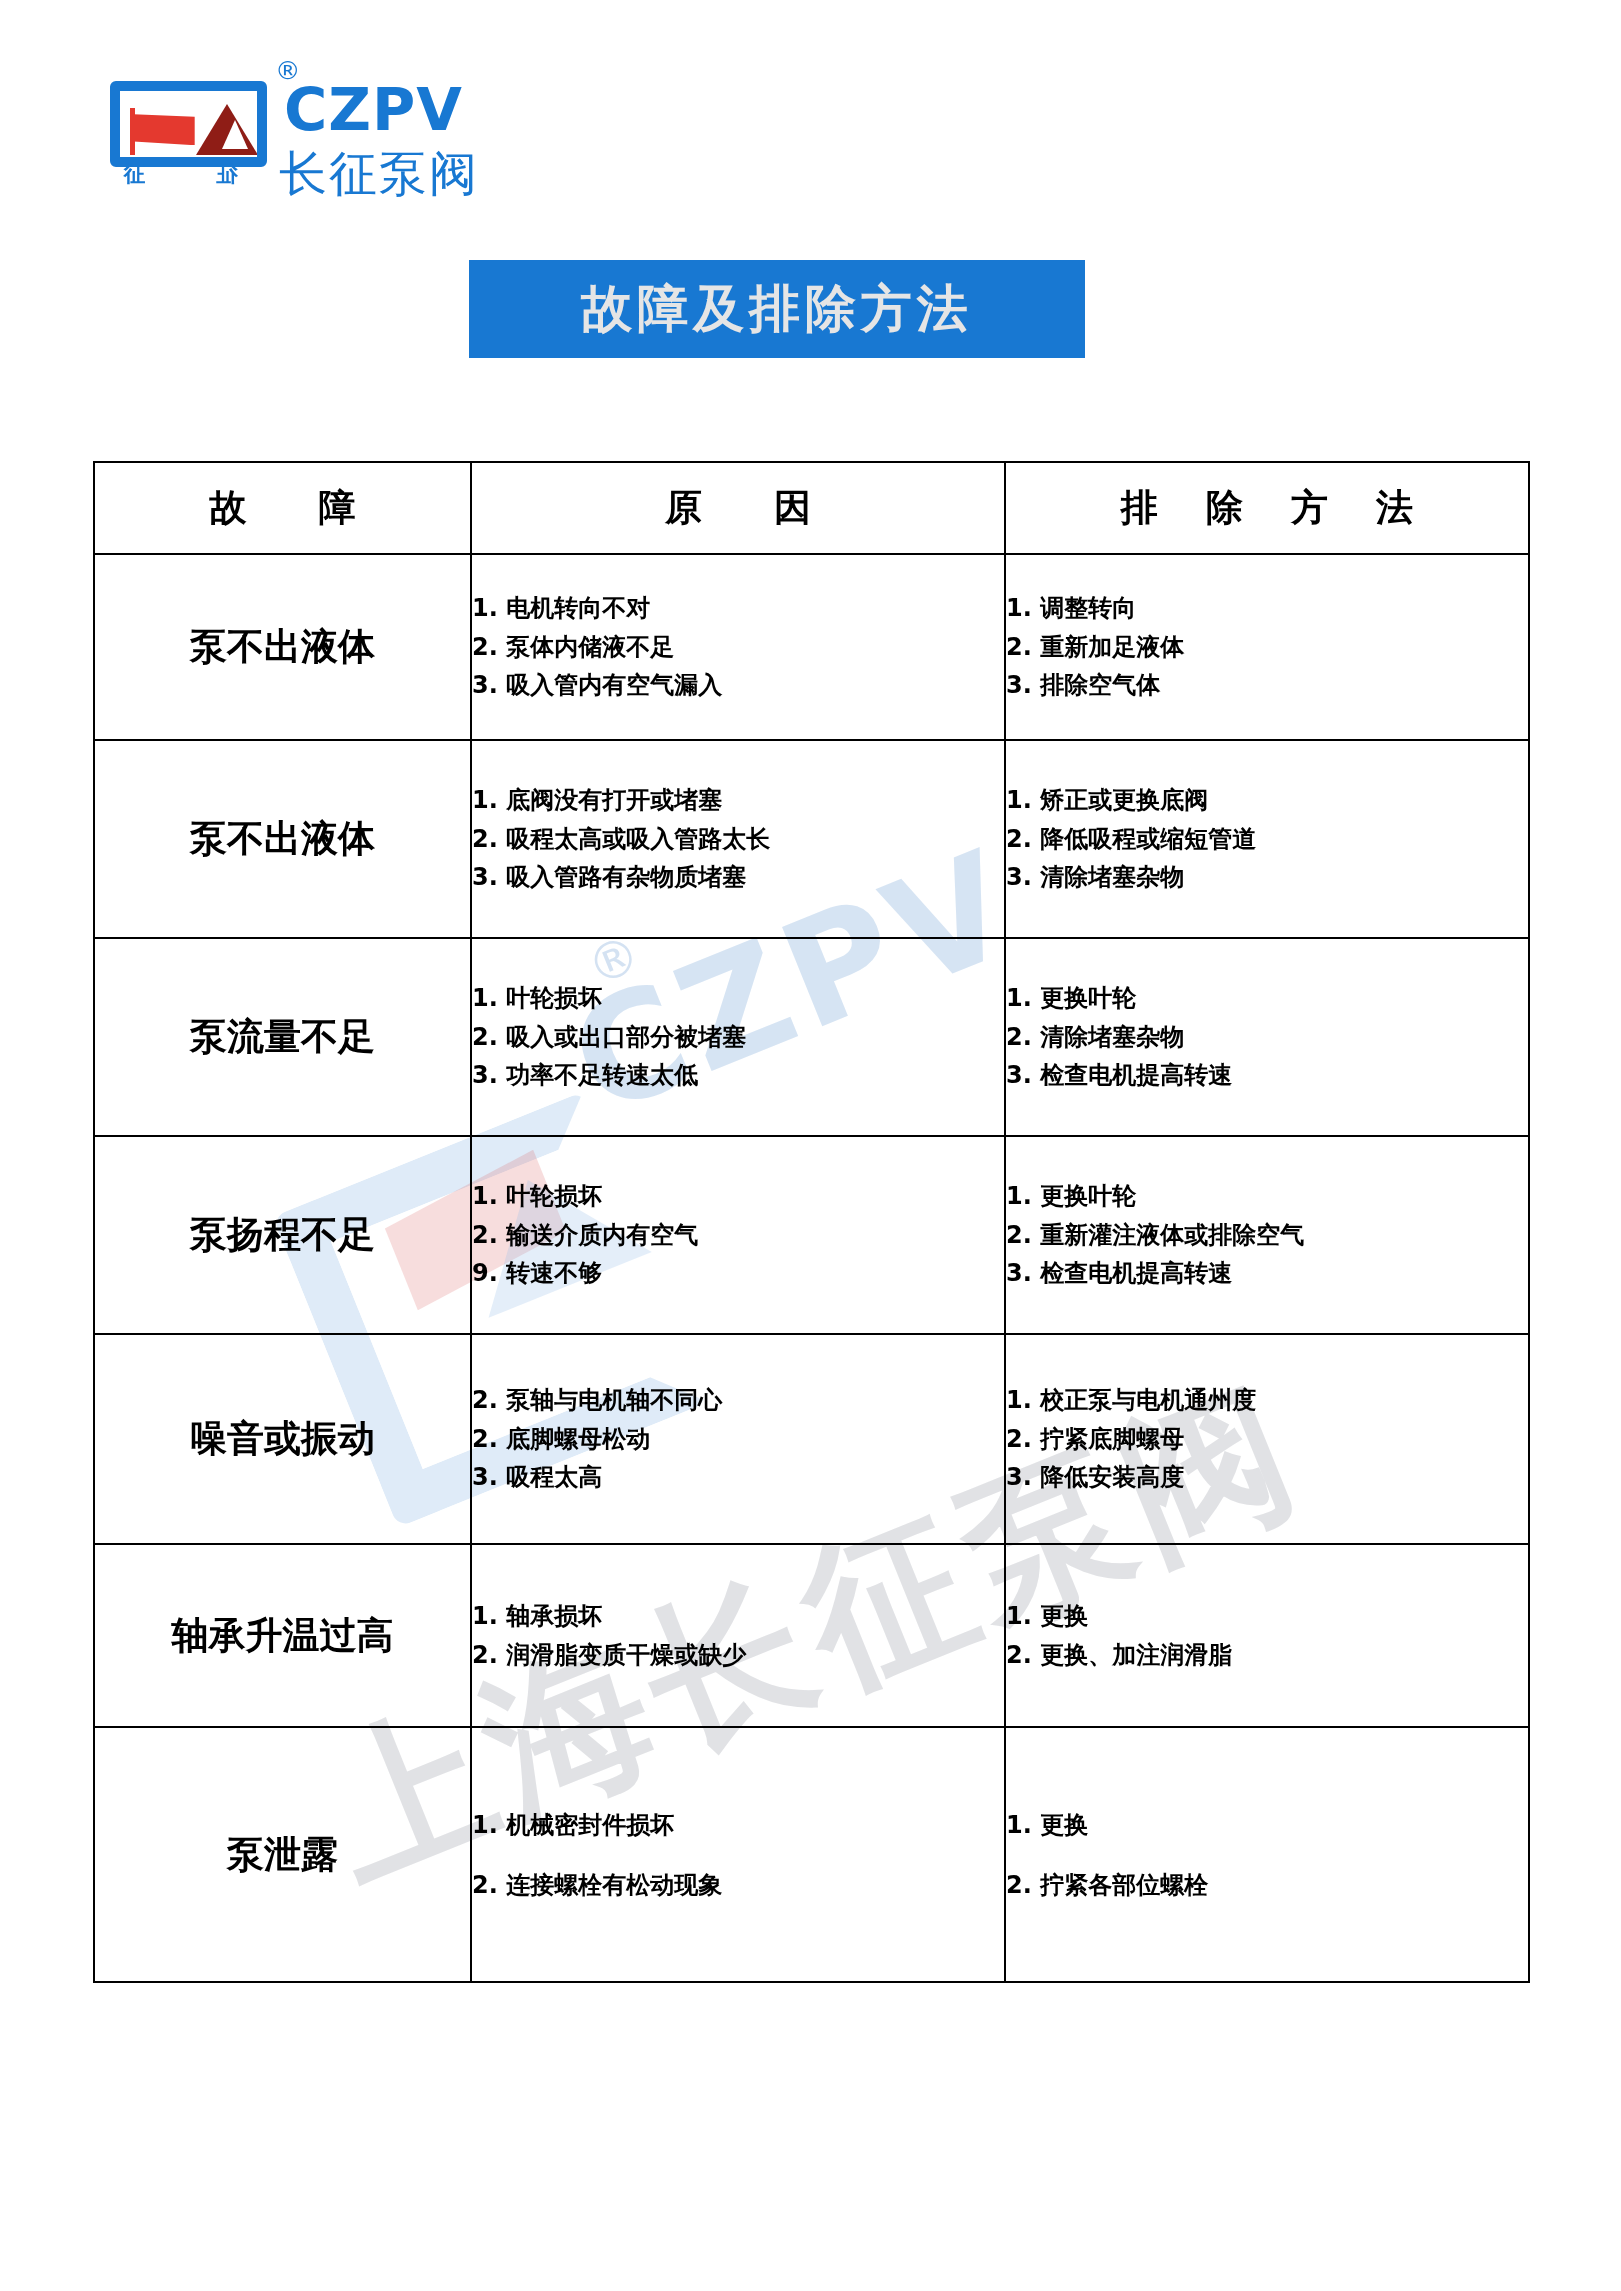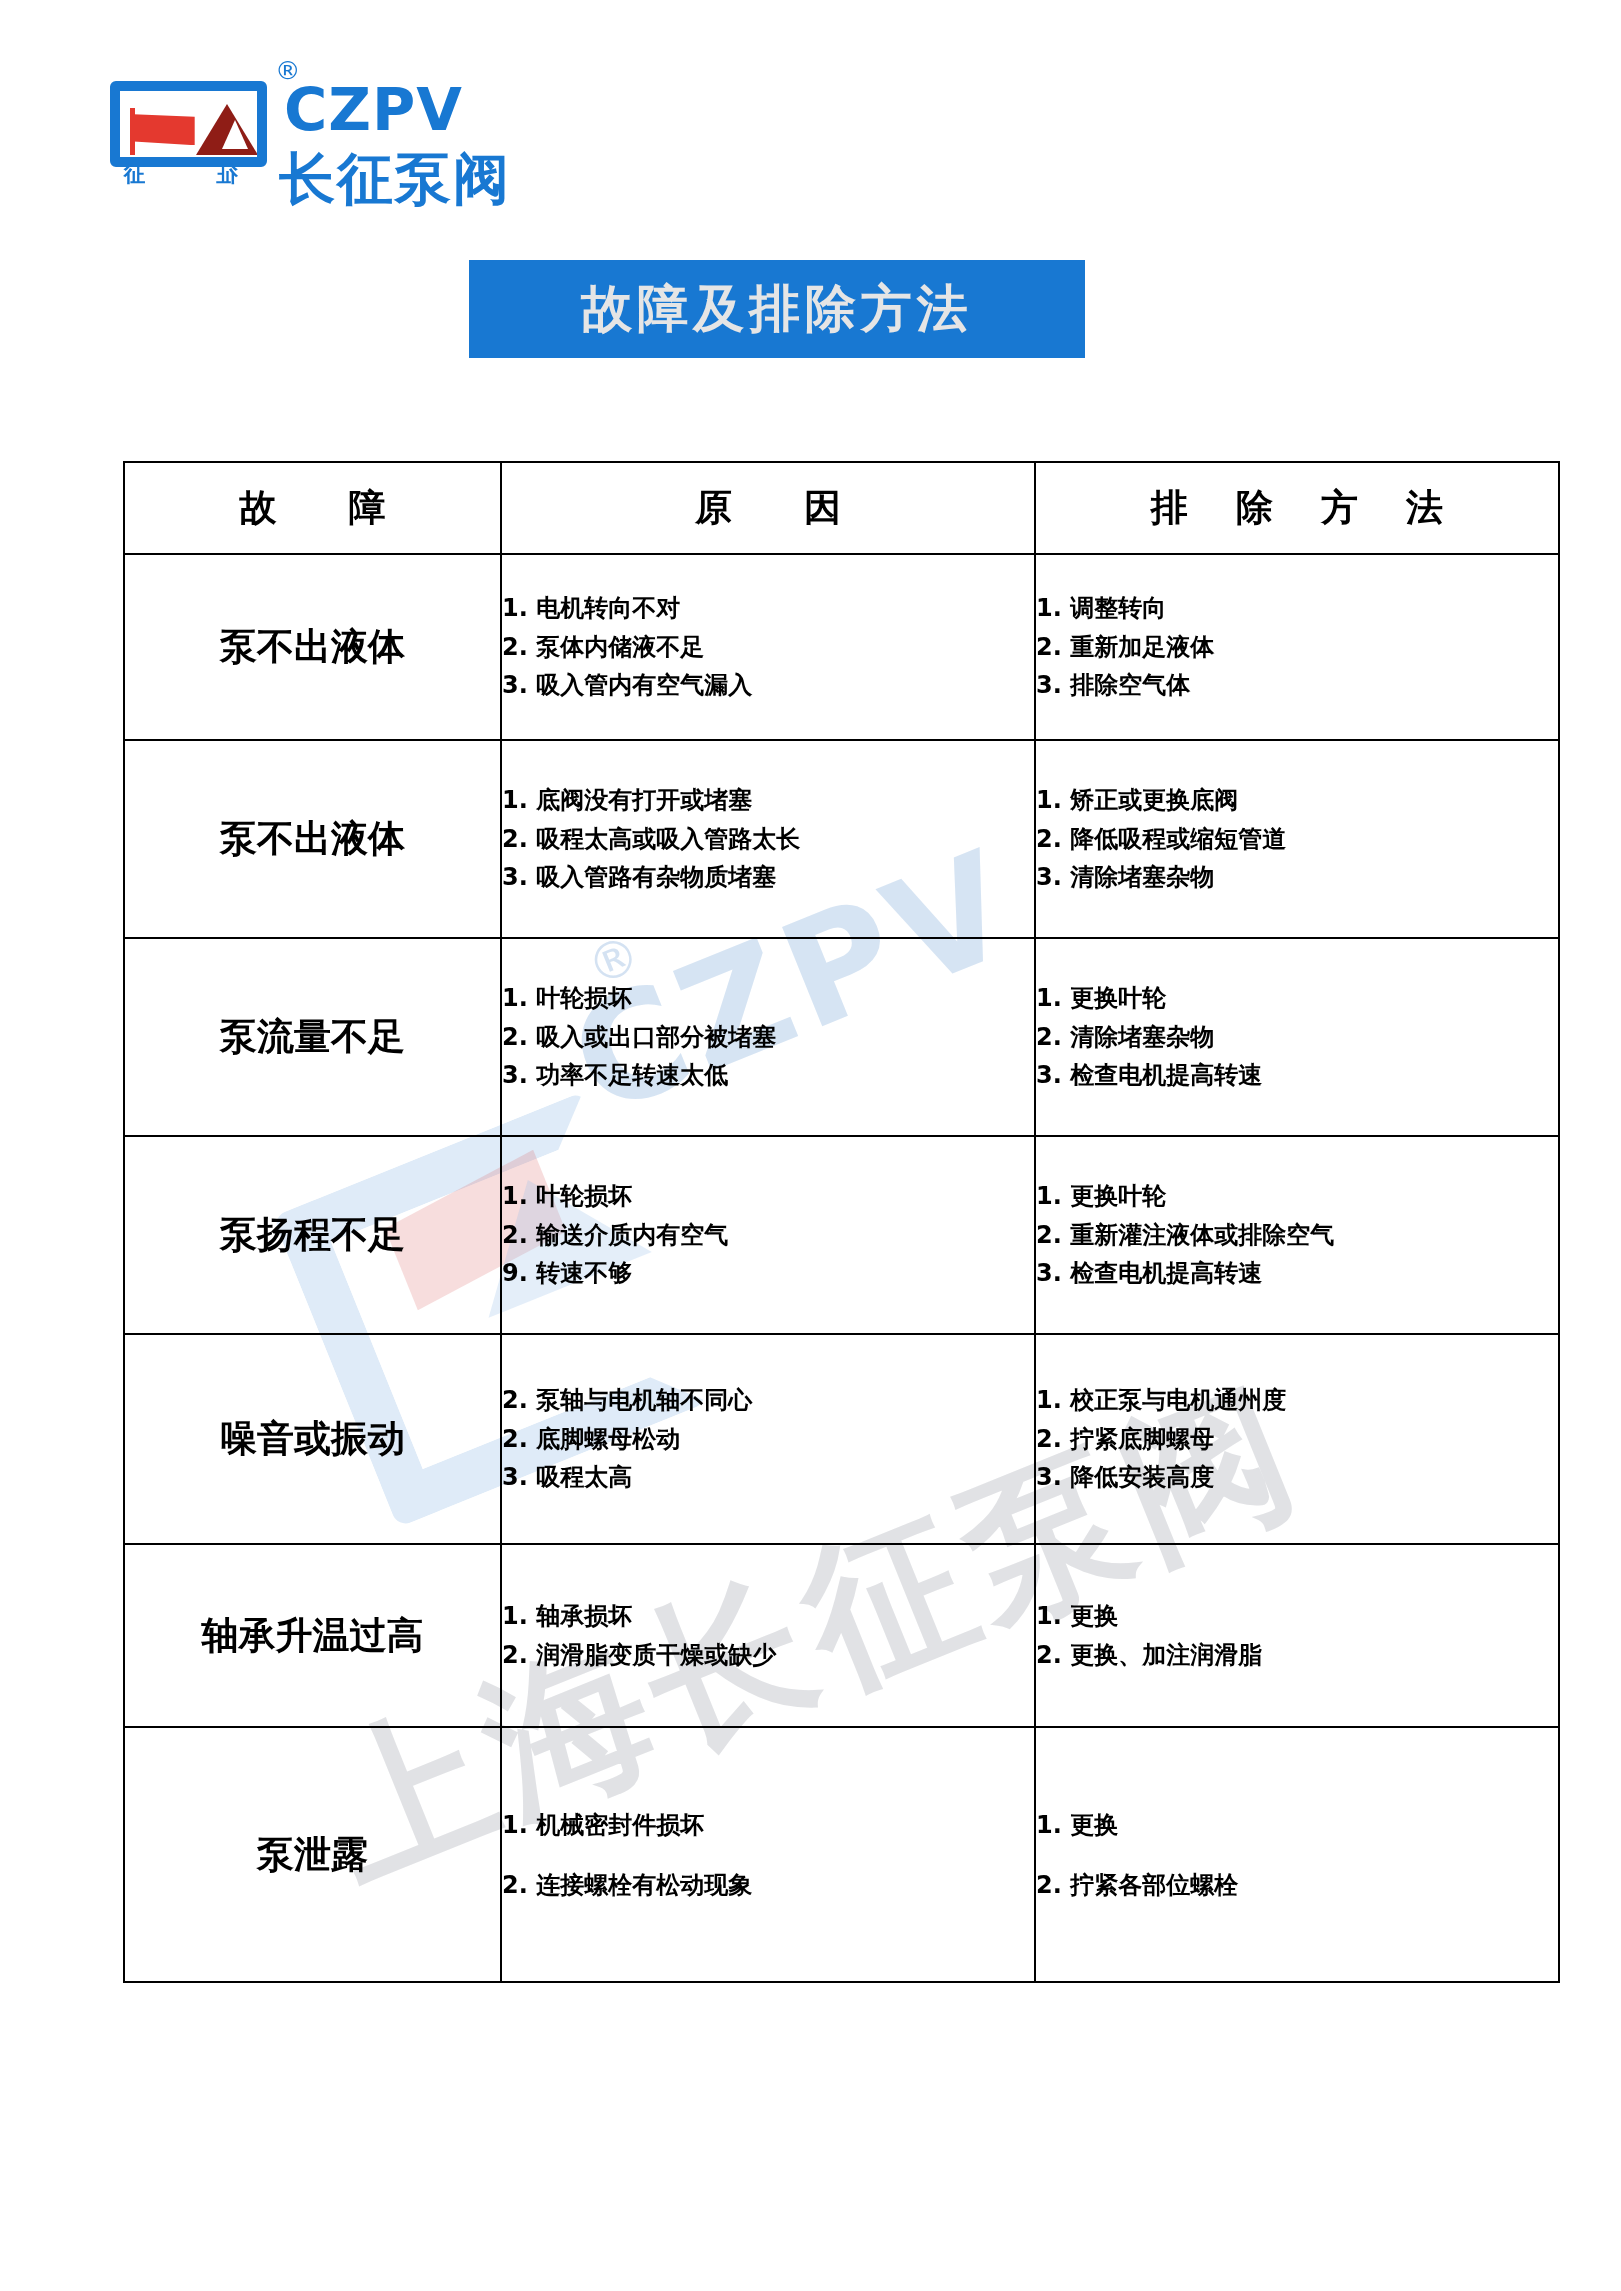--- a/index.html
+++ b/index.html
@@ -166,22 +166,22 @@
     position: absolute;
     left: 165px;
     top: -13.7px;
     font-size: 25.5px;
     color: #1878d2;
   }
   .logo-cn {
     position: absolute;
     left: 169px;
     top: 73px;
-    font-size: 56px;
-    font-weight: 700;
+    font-size: 48px;
+    font-weight: 400;
     color: #1878d2;
     letter-spacing: 2px;
   }
   .logo-sub-left {
     position: absolute;
     left: 13.7px;
     top: 90px;
     font-size: 21.6px;
     font-weight: 700;
     color: #1878d2;
@@ -235,21 +235,20 @@
     left: 93px;
     top: 461px;
     width: 1436px;
     z-index: 4;
   }
   table.fault {
     border-collapse: collapse;
     width: 1436px;
     table-layout: fixed;
     background: transparent;
-    margin-left: 30px;
   }
   table.fault td, table.fault th {
     border: 2.9px solid #000000;
     vertical-align: middle;
     padding: 0;
     background: transparent;
   }
   col.c1 { width: 377px; }
   col.c2 { width: 534px; }
   col.c3 { width: 524px; }

